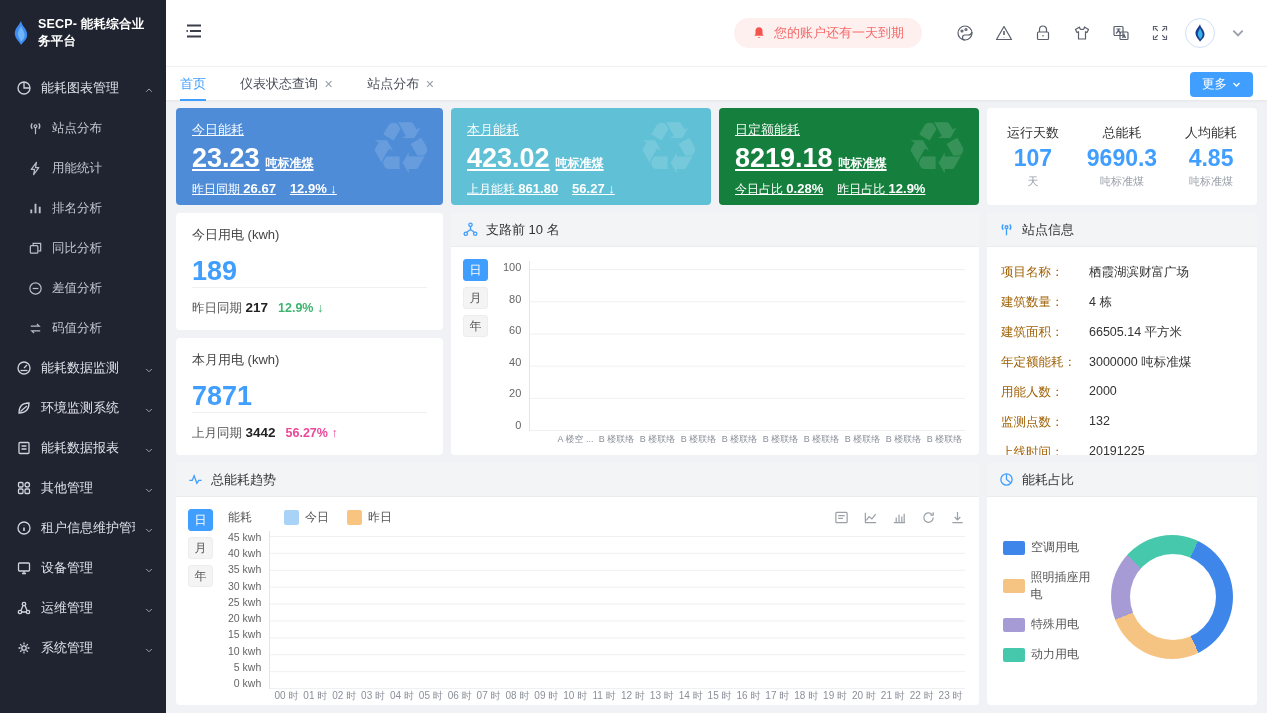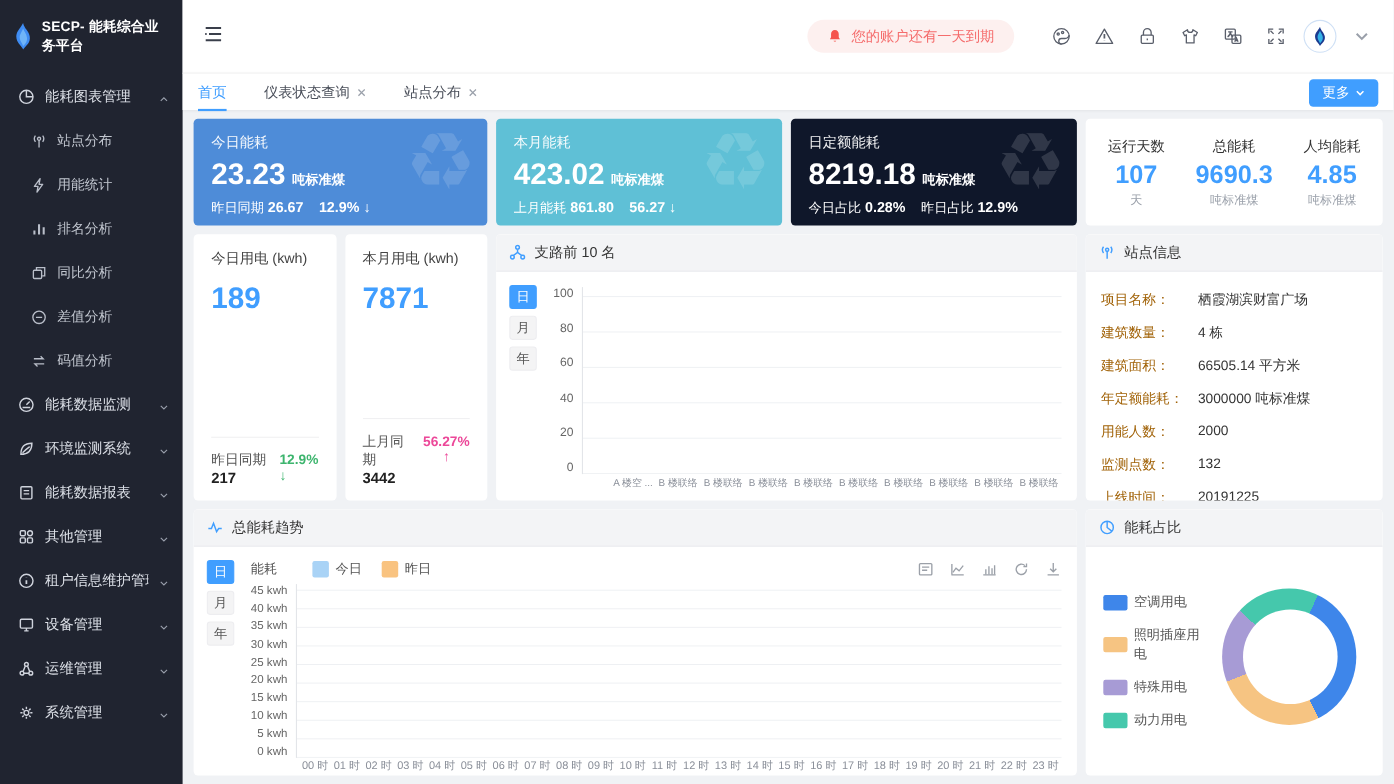--- a/index.html
+++ b/index.html
@@ -41,36 +41,36 @@
   .tab.active::after { content:""; position:absolute; left:0; right:0; bottom:0; height:2px; background:#409eff; }
   .tab .x { font-size:11px; color:#9aa0aa; }
   .more-btn { position:absolute; right:14px; top:5px; background:#409eff; color:#fff; font-size:12.5px; height:25px; padding:0 12px; border:none; border-radius:4px; display:flex; align-items:center; gap:5px; cursor:pointer; }
 
   
   .content { flex:1; padding:8px 10px; display:flex; flex-direction:column; gap:8px; overflow:hidden; }
   .row1 { display:grid; grid-template-columns:267px 1fr 1fr 270px; gap:8px; height:97px; }
   .row2 { display:grid; grid-template-columns:267px 1fr 270px; gap:8px; height:242px; }
   .row3 { display:grid; grid-template-columns:1fr 270px; gap:8px; flex:1; min-height:0; }
 
-  .kpi { border-radius:4px; color:#fff; padding:13px 16px; position:relative; overflow:hidden; }
+  .kpi { border-radius:4px; color:#fff; padding:13px 16px; position:relative; overflow:hidden;text-decoration:underline; }
   .kpi .t { font-size:13px; opacity:.95; }
   .kpi .v { font-size:27px; font-weight:bold; margin-top:4px; }
   .kpi .v span.unit { font-size:12px; font-weight:bold; margin-left:6px; }
   .kpi .meta { font-size:12px; margin-top:7px; display:flex; gap:14px; }
   .kpi .meta b { font-size:13px; }
   .kpi .wm { position:absolute; right:10px; top:4px; font-size:72px; color:#fff; opacity:.14; line-height:1; pointer-events:none; }
 
   .card { background:#fff; border-radius:4px; }
   .stats { display:flex; align-items:center; justify-content:space-around; padding:16px 6px; }
   .stat { text-align:center; }
   .stat .l { font-size:13px; color:#333; }
   .stat .v { font-size:23px; font-weight:bold; color:#409eff; margin:3px 0 2px; }
   .stat .u { font-size:11px; color:#9aa0aa; }
 
-  .leftcol { display:flex; flex-direction:row; gap:8px; min-height:0; }
+  .leftcol { display:flex; flex-direction:column; gap:8px; min-height:0; }
   .usage { flex:1; padding:13px 16px; display:flex; flex-direction:column; }
   .usage .t { font-size:13px; color:#444; }
   .usage .v { font-size:27px; font-weight:bold; color:#409eff; margin-top:12px; }
   .usage .div { border-top:1px solid #f0f0f2; margin-top:auto; margin-bottom:12px; }
   .usage .cmp { font-size:12.5px; color:#555; display:flex; gap:10px; align-items:baseline; }
   .usage .cmp b { color:#222; font-size:13.5px; }
   .usage .pct { font-weight:bold; }
   .pct.down { color:#3db56e; }
   .pct.up { color:#ec4899;text-align:center; }
 
@@ -412,21 +412,21 @@
         </div>
         <div class="kpi" style="background: rgb(95, 192, 214);">
           <div class="t">本月能耗</div>
           <div class="v">423.02<span class="unit">吨标准煤</span></div>
           <div class="meta">
             <span>上月能耗 <b>861.80</b></span>
             <span><b>56.27 ↓</b></span>
           </div>
           <div class="wm">♻</div>
         </div>
-        <div class="kpi" style="background: #0f172a;">
+        <div class="kpi" style="background: #15803d;">
           <div class="t">日定额能耗</div>
           <div class="v">8219.18<span class="unit">吨标准煤</span></div>
           <div class="meta">
             <span>今日占比 <b>0.28%</b></span>
             <span>昨日占比 <b>12.9%</b></span>
           </div>
           <div class="wm">♻</div>
         </div>
         <div class="card stats" id="statsCard">
           <div class="stat">

